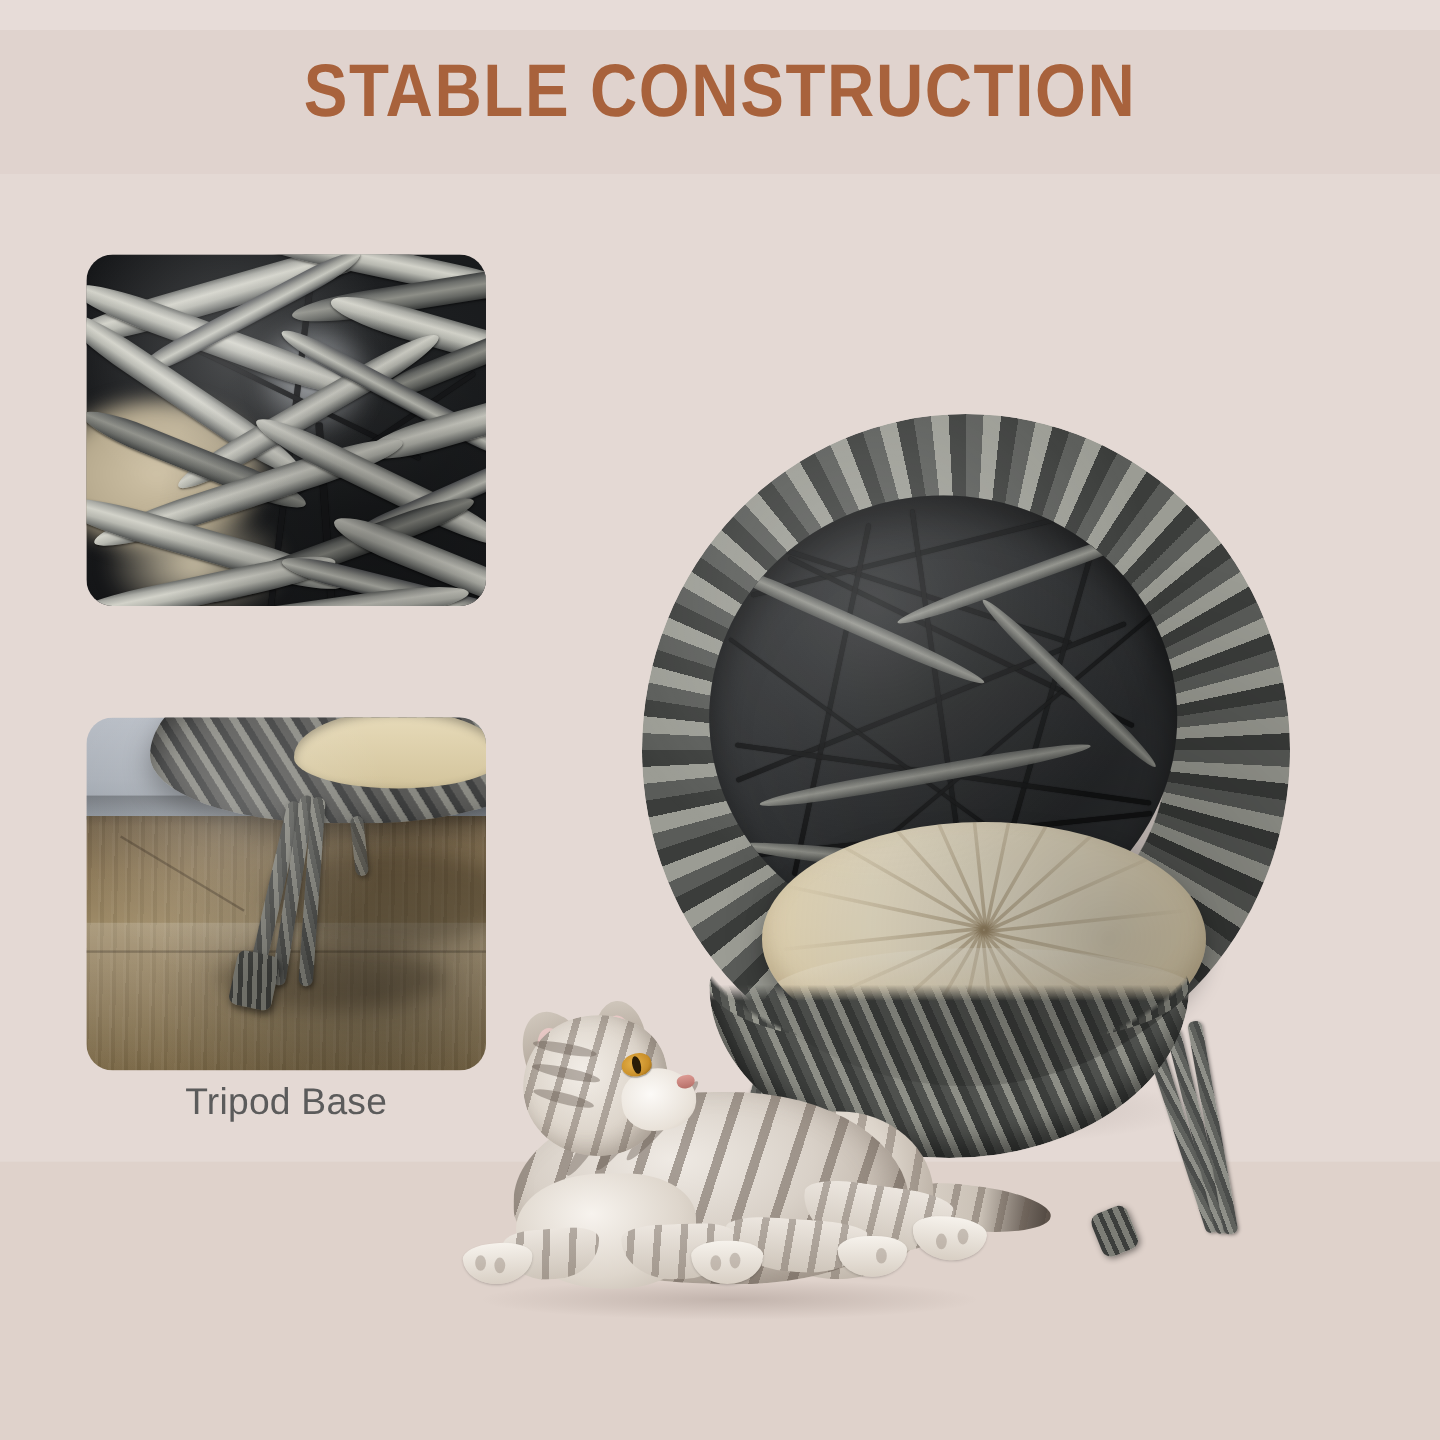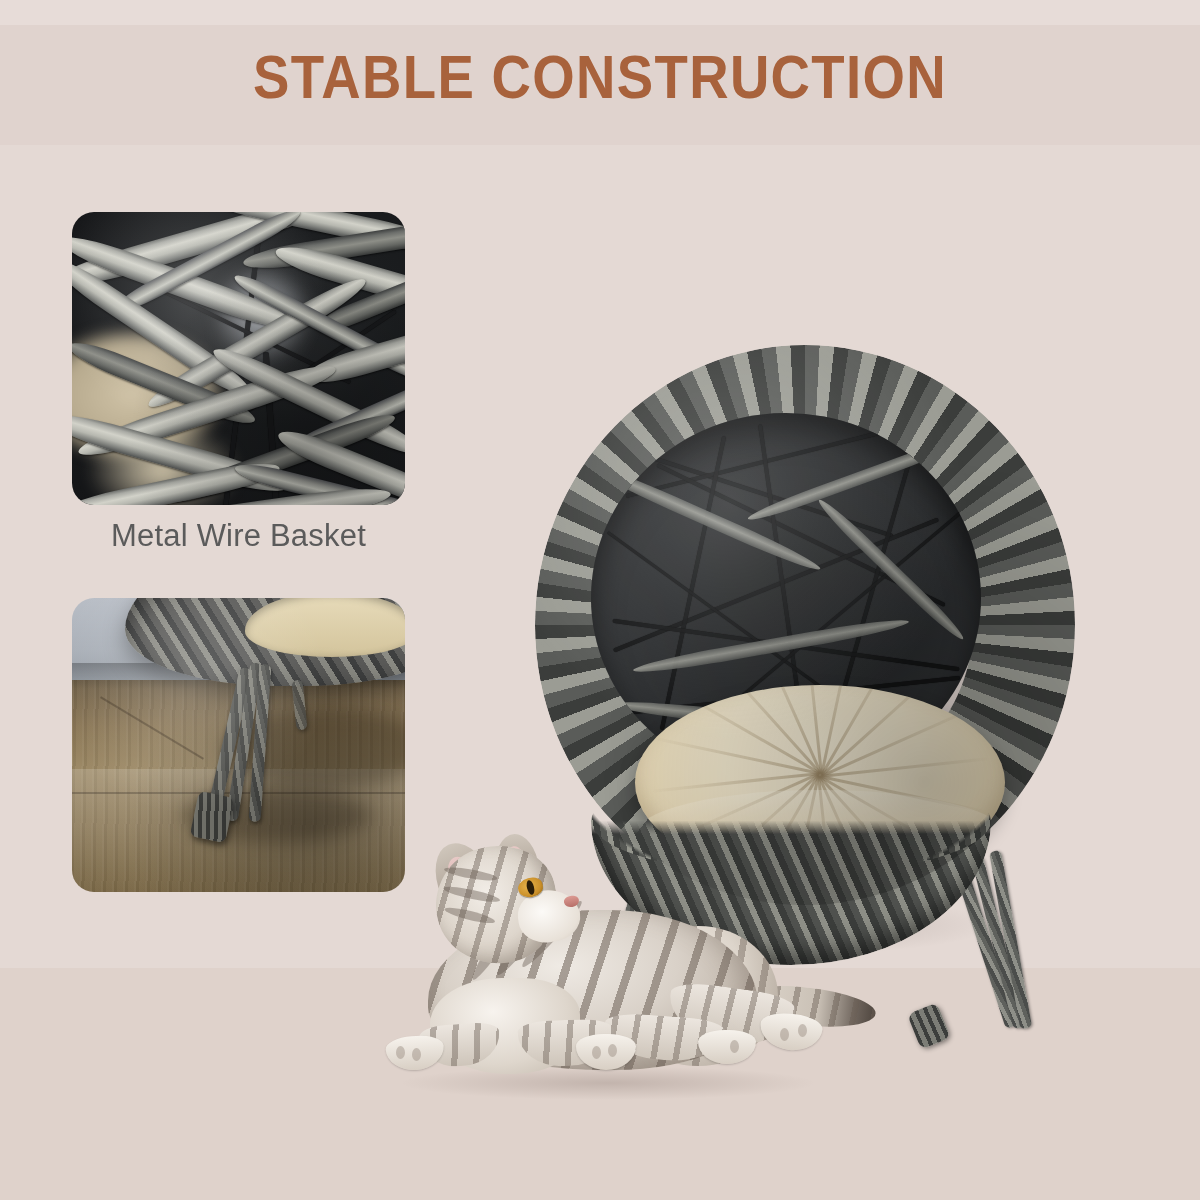--- a/index.html
+++ b/index.html
@@ -247,21 +247,20 @@
       <div class="strand thin" style="left:210px;top:196px;width:170px;height:18px;transform:rotate(-24deg);"></div>
       <div class="strand" style="left:-30px;top:228px;width:250px;height:26px;transform:rotate(16deg);"></div>
       <div class="strand dark" style="left:90px;top:236px;width:240px;height:21px;transform:rotate(-20deg);"></div>
       <div class="strand" style="left:200px;top:244px;width:180px;height:25px;transform:rotate(22deg);"></div>
       <div class="strand" style="left:-20px;top:268px;width:230px;height:24px;transform:rotate(-12deg);"></div>
       <div class="strand thin" style="left:160px;top:272px;width:210px;height:19px;transform:rotate(14deg);"></div>
       <div class="strand" style="left:40px;top:290px;width:280px;height:23px;transform:rotate(-8deg);"></div>
       <div class="ball-shade" style="border-radius:0;"></div>
     </div>
   </div>
-  <div class="card-label label-1">Metal Wire Basket</div>
 
   <div class="card card-2">
     <div class="card-photo">
       <div class="wall2"></div>
       <div class="floor2"></div>
       <div class="wall2-shadow"></div>
       <div class="floor2-seam" style="left:20px;top:44%;width:120px;transform:rotate(31deg);"></div>
       <div class="floor2-seam" style="left:0px;top:66%;width:333px;"></div>
       <div class="floor2-gloss"></div>
 
@@ -272,20 +271,21 @@
       <div class="cushion2"></div>
 
       <div class="leg2" style="left:150px;top:68px;width:13px;height:160px;transform:rotate(13deg);"></div>
       <div class="leg2" style="left:166px;top:64px;width:12px;height:160px;transform:rotate(9deg);"></div>
       <div class="leg2" style="left:182px;top:66px;width:12px;height:158px;transform:rotate(4deg);"></div>
       <div class="foot2" style="left:122px;top:196px;width:36px;height:46px;transform:rotate(12deg);"></div>
       <div class="leg2" style="left:222px;top:82px;width:11px;height:50px;transform:rotate(-6deg);opacity:.8;"></div>
       <div class="ball-shade" style="border-radius:0;"></div>
     </div>
   </div>
+  <div class="card-label label-2">Tripod Base</div>
 
   <div id="product">
     <div class="bed-shadow"></div>
 
     <div class="p-leg" style="left:142px;top:540px;width:13px;height:150px;transform:rotate(18deg);"></div>
     <div class="p-leg" style="left:160px;top:548px;width:12px;height:142px;transform:rotate(14deg);"></div>
     <div class="p-foot" style="left:178px;top:668px;width:30px;height:36px;transform:rotate(20deg);"></div>
 
     <div class="p-leg" style="left:458px;top:530px;width:13px;height:170px;transform:rotate(-18deg);"></div>
     <div class="p-leg" style="left:476px;top:522px;width:12px;height:176px;transform:rotate(-14deg);"></div>

